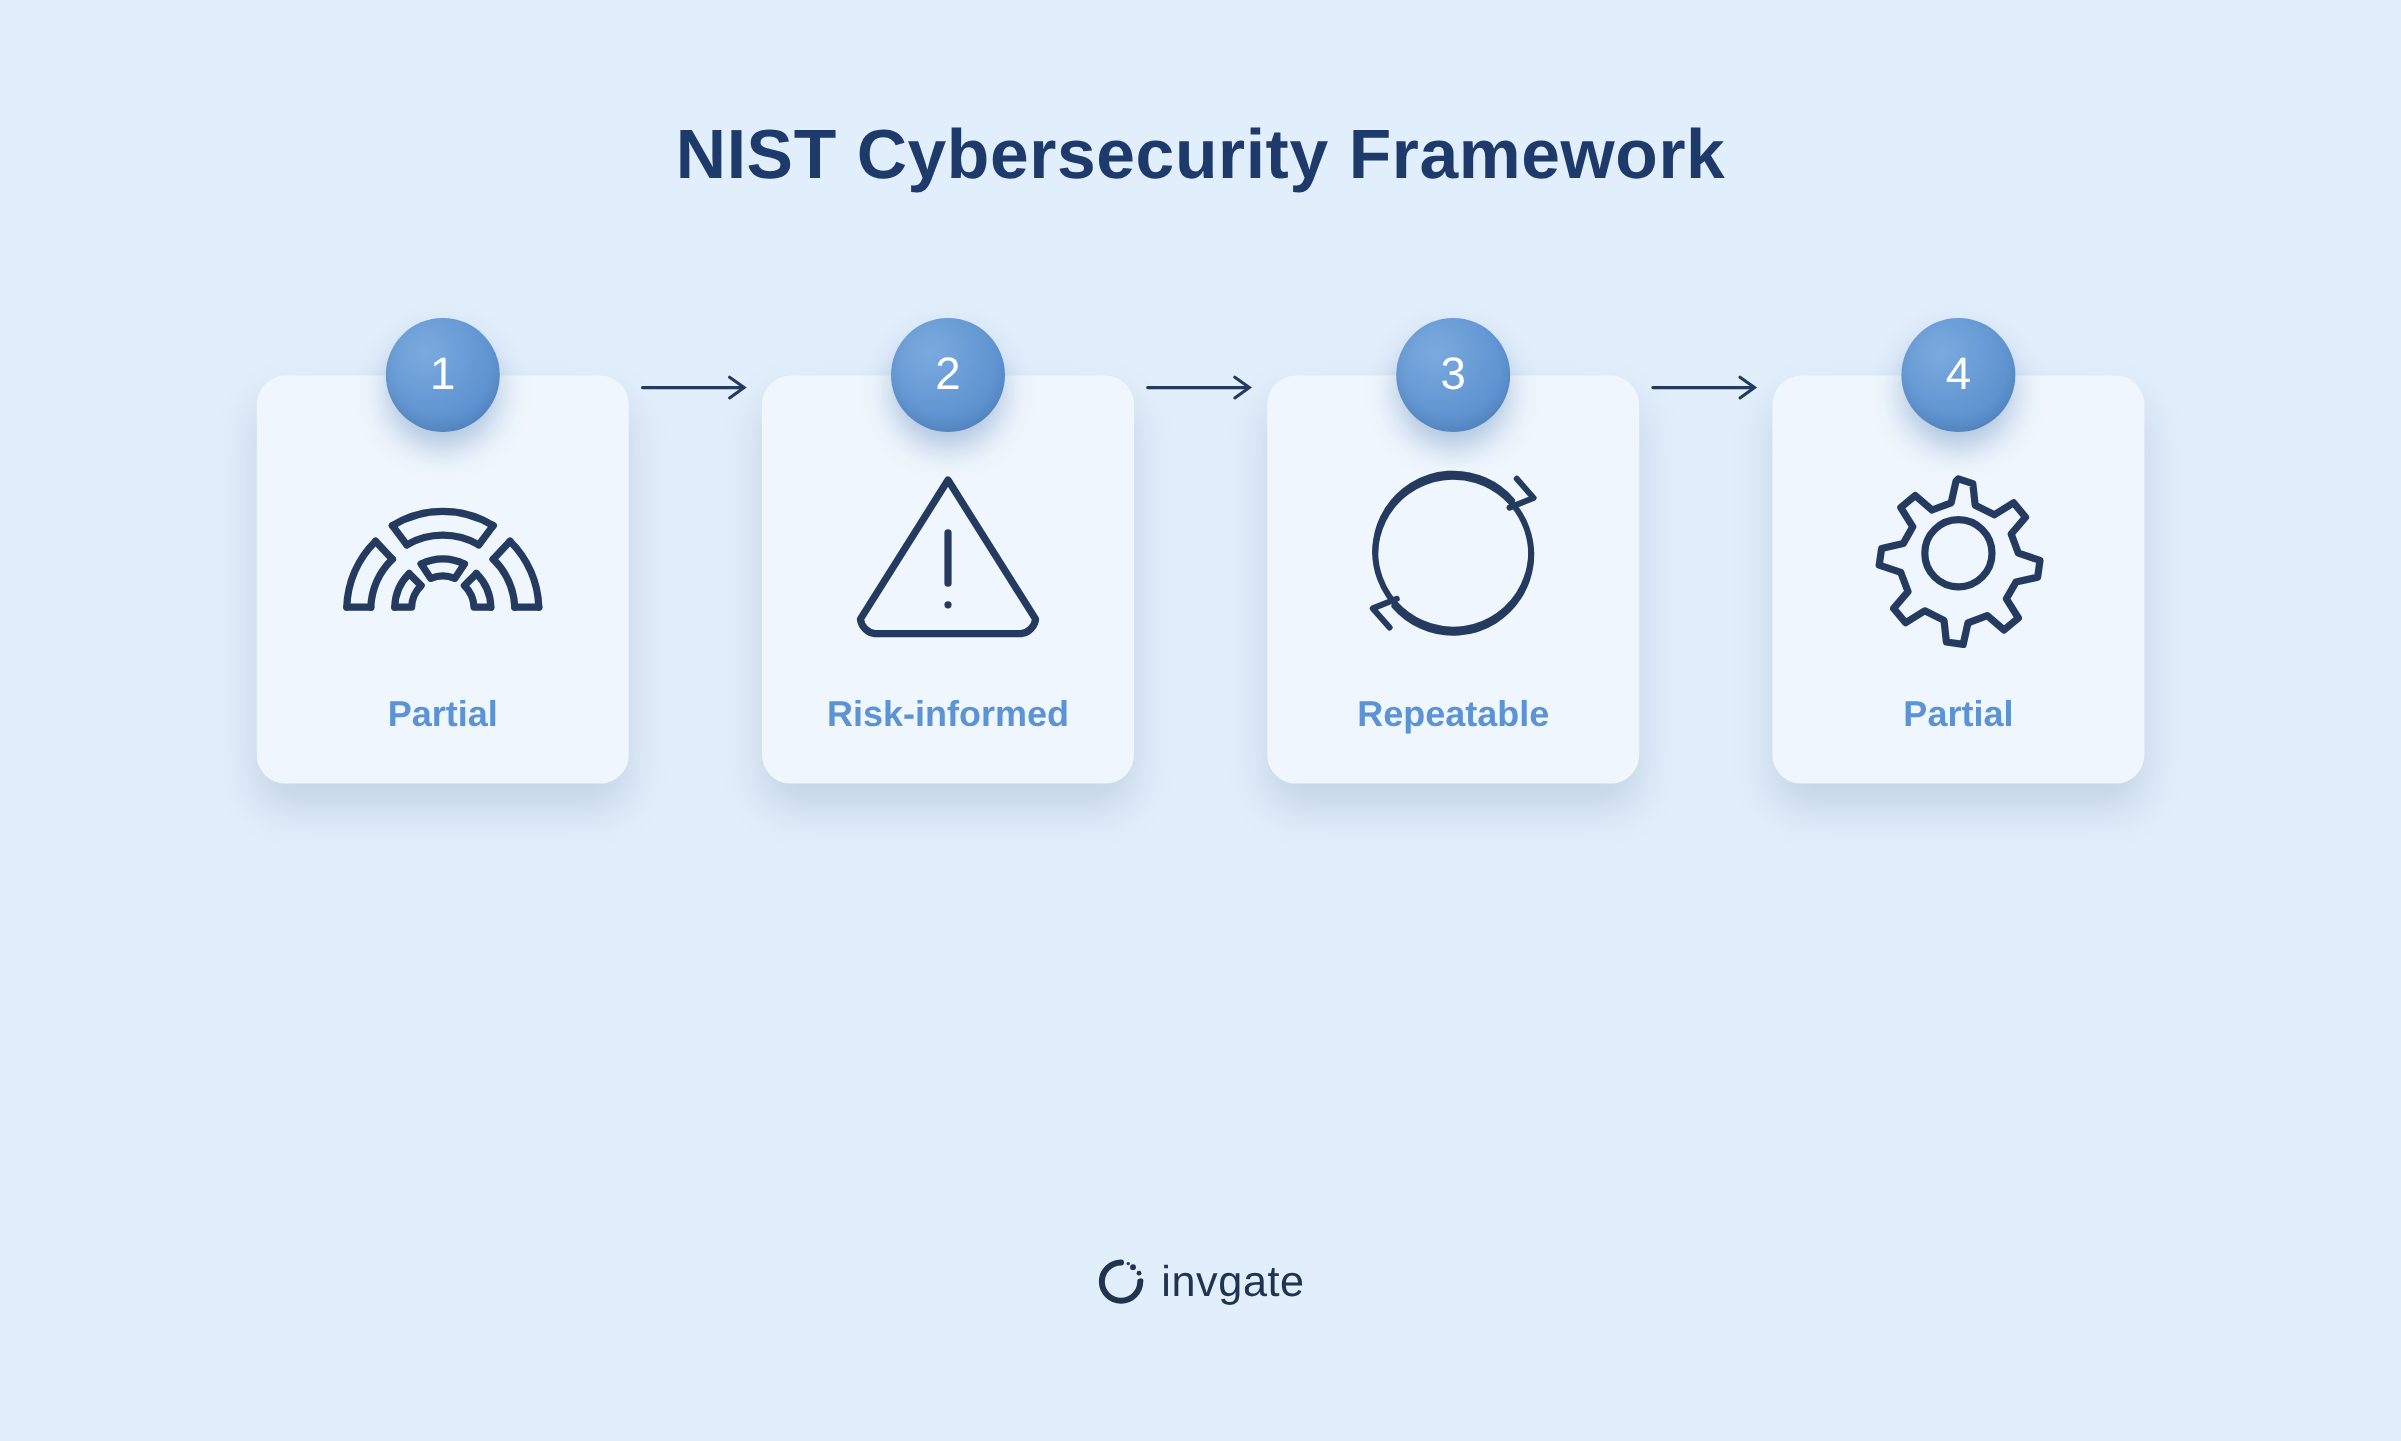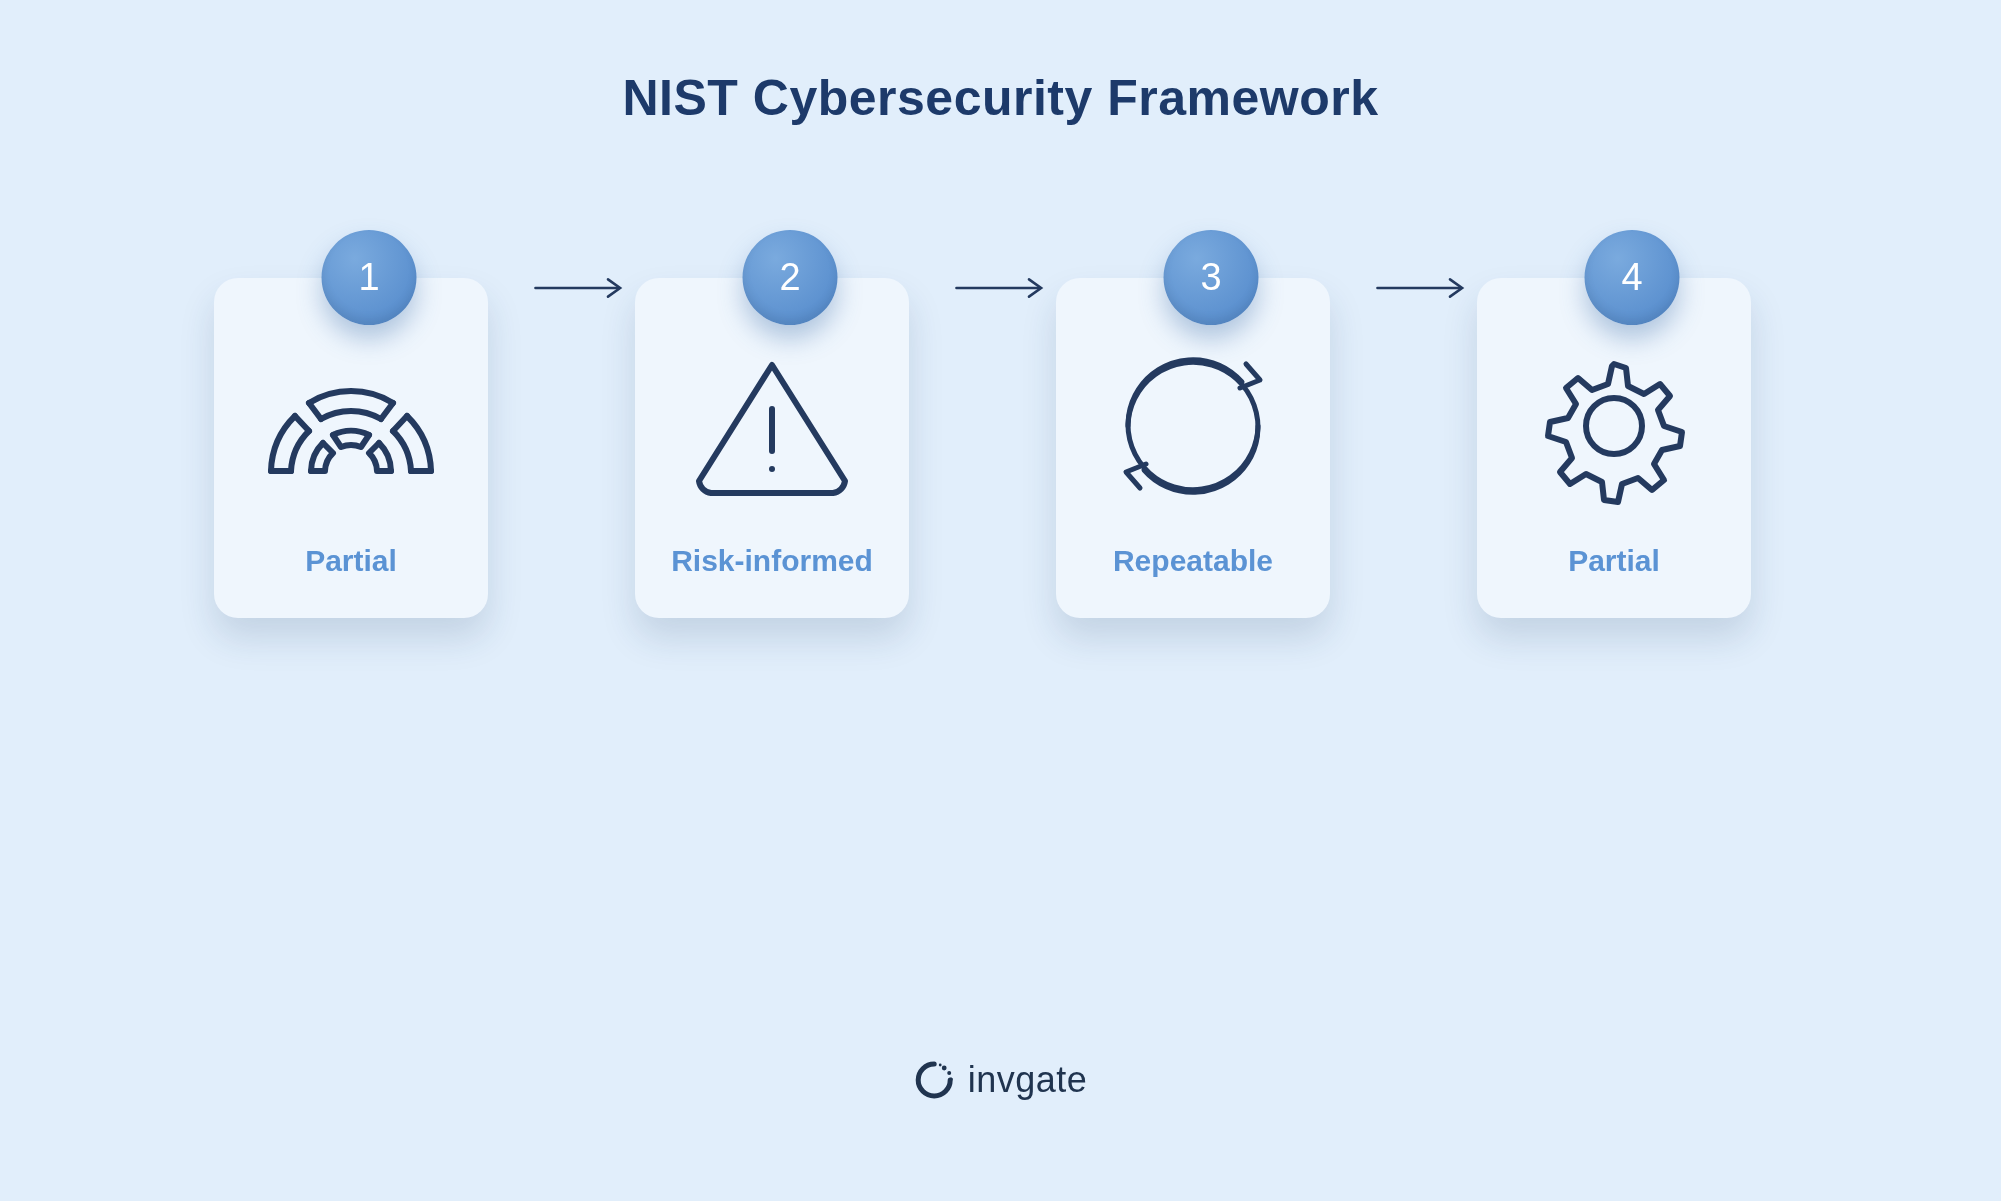--- a/index.html
+++ b/index.html
@@ -22,23 +22,23 @@
   }
   .page {
     position: relative;
     width: 100%;
     height: 100%;
     display: flex;
     flex-direction: column;
     align-items: center;
   }
   .title {
-    margin-top: 69px;
+    margin-top: 95px;
     text-align: left;
-    font-size: 50px;
+    font-size: 58px;
     font-weight: 600;
     line-height: 1.18;
     letter-spacing: 0.5px;
   }
   .tiers {
     margin-top: 150px;
     display: flex;
     align-items: flex-start;
     justify-content: center;
   }
@@ -60,21 +60,21 @@
     font-size: 38px;
     font-weight: 500;
     display: flex;
     align-items: center;
     justify-content: center;
     z-index: 5;
   }
   .card {
     background: var(--card-bg);
     border-radius: 24px;
-    width: 274px;
+    width: 310px;
     height: 340px;
     box-shadow: 0 20px 35px var(--shadow);
     display: flex;
     flex-direction: column;
     align-items: center;
     justify-content: flex-end;
     padding-bottom: 40px;
     box-sizing: border-box;
   }
   .icon-slot {
@@ -101,21 +101,21 @@
     display: flex;
     align-items: center;
     justify-content: center;
   }
   .arrow svg {
     stroke: var(--icon-stroke);
     fill: none;
   }
   .footer-logo {
     position: absolute;
-    bottom: 100px;
+    bottom: 112px;
     left: 50%;
     transform: translateX(-50%);
     display: flex;
     align-items: center;
     gap: 14px;
     color: #20344f;
   }
   .footer-logo .brand {
     font-size: 36px;
     font-weight: 500;

